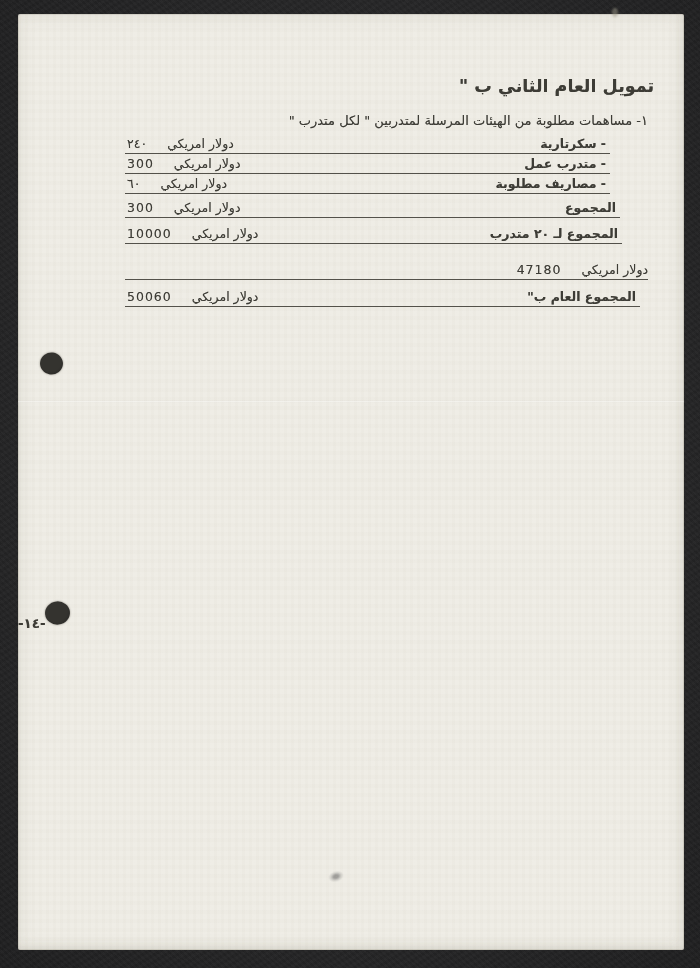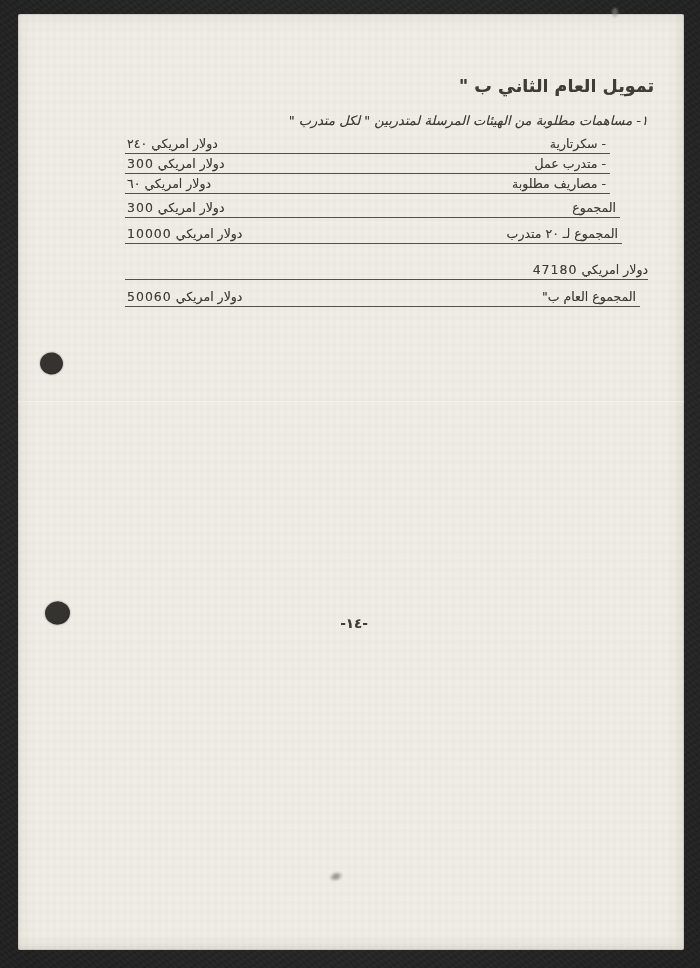--- a/index.html
+++ b/index.html
@@ -47,50 +47,49 @@
   .ink{color:#3d3c36;}
   .doc-title{
     position:absolute;right:30px;top:62px;
     direction:rtl;font-size:17.5px;font-weight:600;letter-spacing:.2px;
     text-shadow:0 0 .5px rgba(61,60,54,.6);
   }
   .intro-line{
     position:absolute;right:36px;top:99px;
     direction:rtl;font-size:13px;font-weight:500;
     text-shadow:0 0 .4px rgba(61,60,54,.5);
-    font-style:italic;
   }
 
   .ledger-row{
     position:absolute;left:107px;
     display:flex;flex-direction:row;justify-content:space-between;align-items:flex-end;
     direction:rtl;
     border-bottom:1.2px solid #53514a;
     height:18px;
     font-size:12.5px;font-weight:500;
     text-shadow:0 0 .4px rgba(61,60,54,.45);
   }
-  .ledger-row .row-label{white-space:nowrap;margin-right:4px;padding-bottom:2px;}
+  .ledger-row .row-label{white-space:nowrap;margin-right:4px;padding-bottom:2px;font-weight:bold;}
   .row-value{
-    direction:ltr;display:flex;align-items:flex-end;gap:4px;
+    direction:ltr;display:flex;align-items:flex-end;gap:20px;
     padding-bottom:2px;margin-left:2px;white-space:nowrap;
   }
   .row-value .amount{letter-spacing:1px;}
   
   .row-1{top:121px;width:485px;}
   .row-2{top:141px;width:485px;}
   .row-3{top:161px;width:485px;}
   .row-4{top:185px;width:495px;}
   .row-5{top:211px;width:497px;}
   .row-6{top:247px;width:523px;}
   .row-7{top:274px;width:515px;}
 
   .page-number{
     position:absolute;left:0;top:601px;width:672px;
-    text-align:center;direction:rtl;
+    text-align:left;direction:rtl;
     font-size:13.5px;font-weight:600;letter-spacing:1px;
     text-shadow:0 0 .4px rgba(61,60,54,.5);
   }
   .smudge{
     position:absolute;left:310px;top:857px;width:16px;height:11px;
     background:radial-gradient(ellipse at 50% 50%, rgba(95,95,95,0.55) 0 20%, rgba(120,120,120,0.25) 45%, rgba(120,120,120,0) 70%);
     transform:rotate(-18deg);
     filter:blur(.4px);
   }
   .corner-speck{

